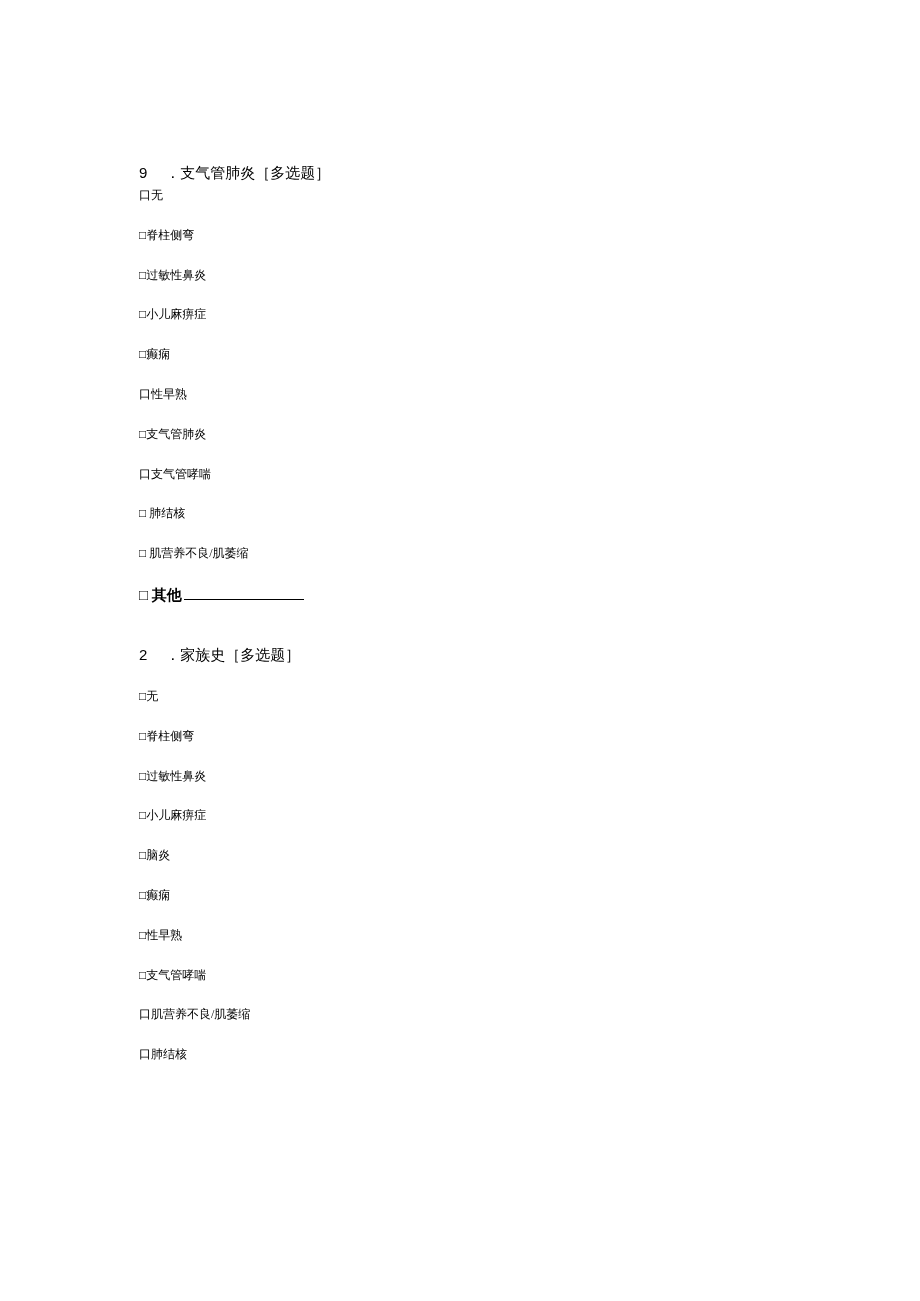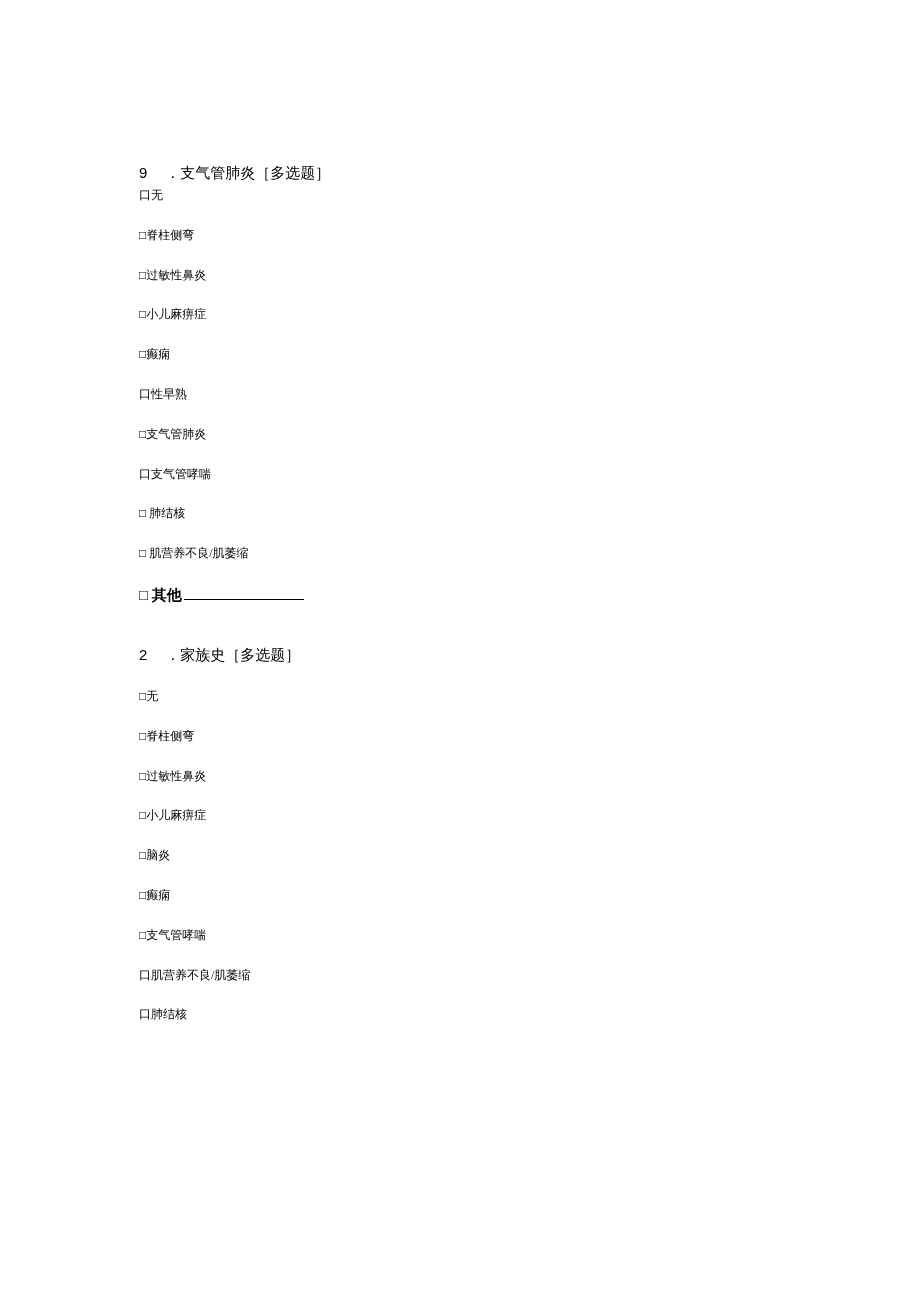--- a/index.html
+++ b/index.html
@@ -124,20 +124,23 @@
   <div class="option-line">
     <span class="checkbox-sym">□</span><span class="option-text">小儿麻痹症</span>
   </div>
   <div class="option-line">
     <span class="checkbox-sym">□</span><span class="option-text">脑炎</span>
   </div>
   <div class="option-line">
     <span class="checkbox-sym">□</span><span class="option-text">癫痫</span>
   </div>
   <div class="option-line">
+    <span class="checkbox-sym">□</span><span class="option-text">性早熟</span>
+  </div>
+  <div class="option-line">
     <span class="checkbox-sym">□</span><span class="option-text">支气管哮喘</span>
   </div>
   <div class="option-line">
     <span class="checkbox-sym">口</span><span class="option-text">肌营养不良/肌萎缩</span>
   </div>
   <div class="option-line">
     <span class="checkbox-sym">口</span><span class="option-text">肺结核</span>
   </div>
 </div>
 

